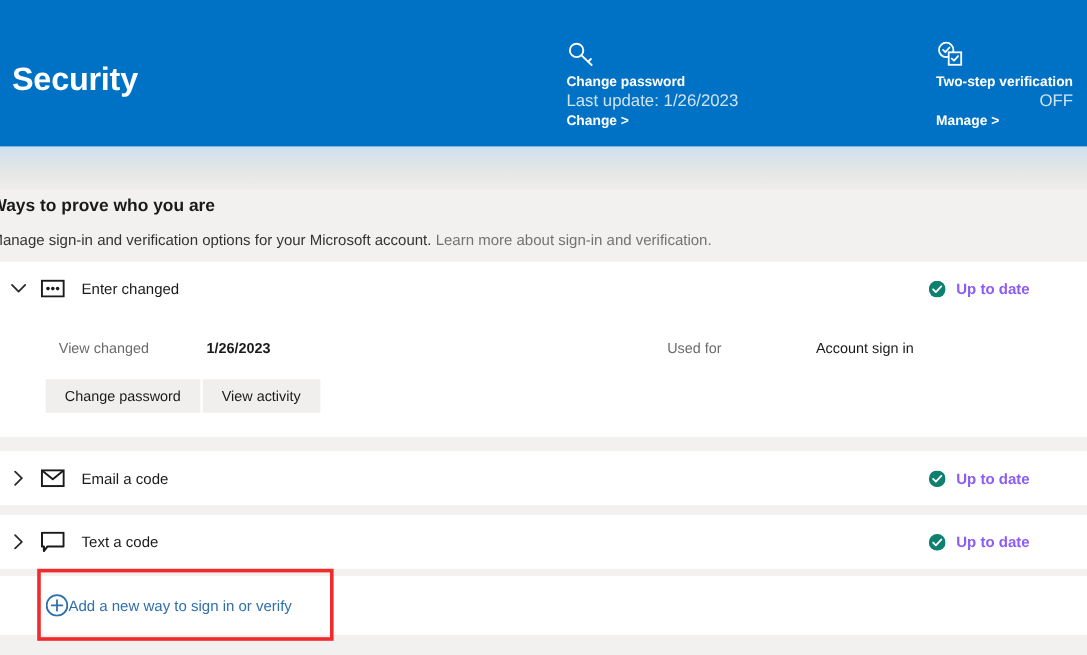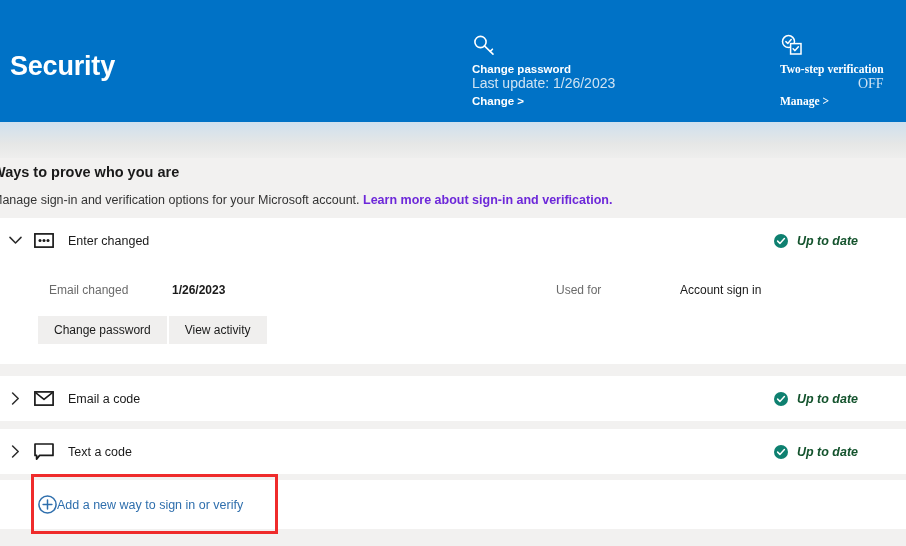--- a/index.html
+++ b/index.html
@@ -42,21 +42,21 @@
     line-height: 1;
   }
 
   .hero-tile {
     position: absolute;
     top: 34px;
     color: #ffffff;
   }
 
   .hero-tile.tile-password { left: 472px; }
-  .hero-tile.tile-twostep  { left: 780px; font-family: Liberation Serif, serif; }
+  .hero-tile.tile-twostep  { left: 780px; }
 
   .hero-tile .tile-icon {
     width: 26px;
     height: 24px;
     margin-bottom: 4px;
     display: block;
   }
 
   .hero-tile .tile-title {
     font-size: 11.5px;
@@ -120,24 +120,23 @@
 
   .section-desc {
     margin-top: 11px;
     font-size: 12.5px;
     color: #333333;
     line-height: 16px;
     white-space: nowrap;
   }
 
   .section-desc a {
-    color: #6d28d9;
+    color: #737373;
     text-decoration: none;
     cursor: pointer;
-    font-weight: bold;
   }
 
   
   .card {
     position: absolute;
     left: -8px;
     width: 914px;
     background: #ffffff;
   }
 
@@ -192,24 +191,23 @@
   .status-dot {
     width: 14px;
     height: 14px;
     flex: 0 0 14px;
     display: block;
   }
 
   .status-text {
     font-size: 12.5px;
     font-weight: bold;
-    color: #14532d;
-    line-height: 16px;
-    white-space: nowrap;
-    font-style: italic;
+    color: #8b5cf6;
+    line-height: 16px;
+    white-space: nowrap;
   }
 
   
   .detail {
     position: relative;
     padding: 0;
     height: 101px;
   }
 
   .detail-grid {
@@ -369,21 +367,21 @@
             <circle cx="7" cy="7" r="7" fill="#0e8070"></circle>
             <path d="M3.6 7.1 L5.9 9.4 L10.4 4.6" stroke="#ffffff" stroke-width="1.5" fill="none" stroke-linecap="round" stroke-linejoin="round"></path>
           </svg>
         </span>
         <span class="status-text">Up to date</span>
       </span>
     </div>
 
     <div class="detail">
       <div class="detail-grid">
-        <span class="dl-label l1">Email changed</span>
+        <span class="dl-label l1">View changed</span>
         <span class="dl-value v1">1/26/2023</span>
         <span class="dl-label l2">Used for</span>
         <span class="dl-value v2">Account sign in</span>
       </div>
       <div class="detail-actions">
         <button class="btn">Change password</button>
         <button class="btn">View activity</button>
       </div>
     </div>
   </div>

